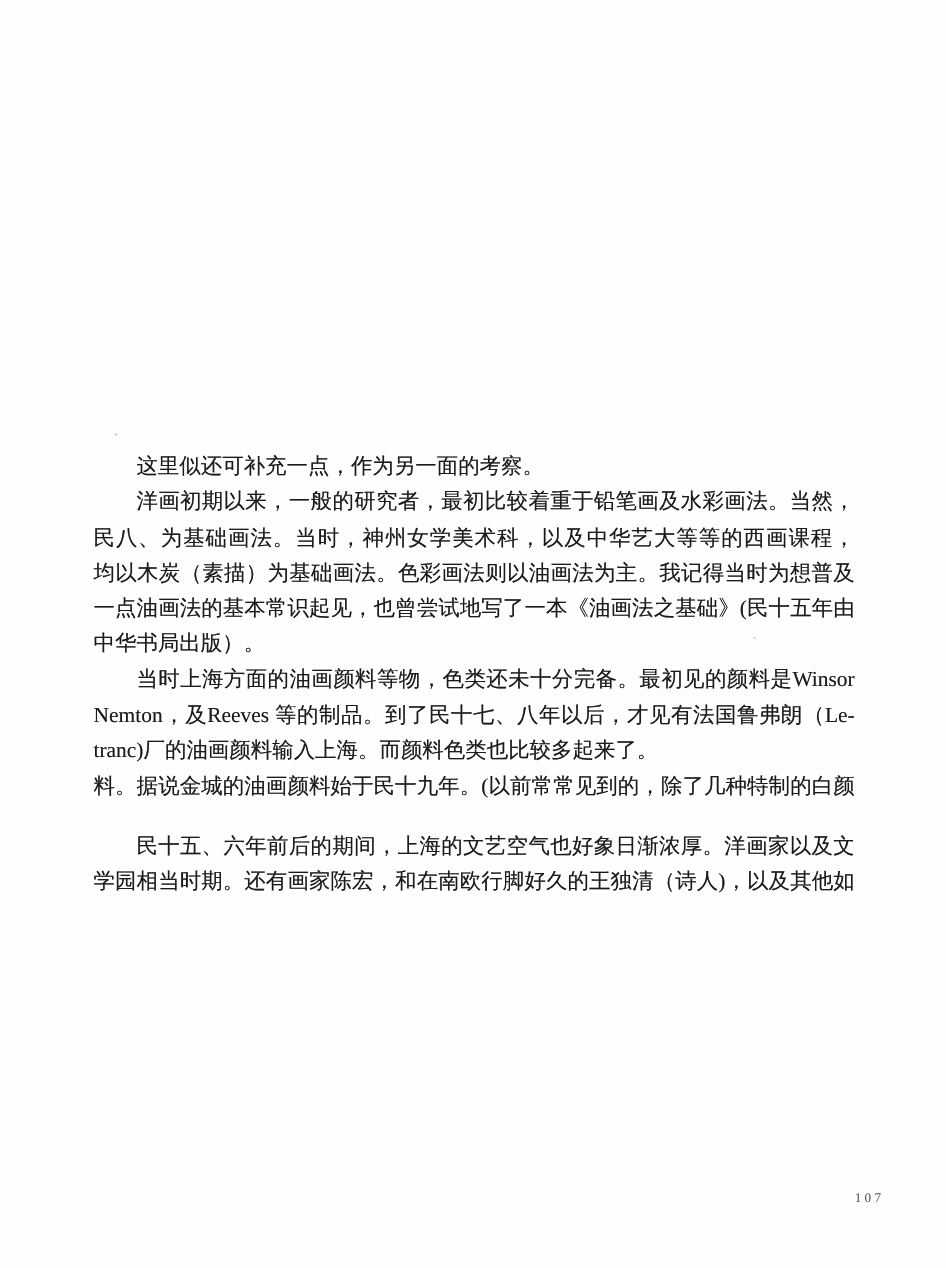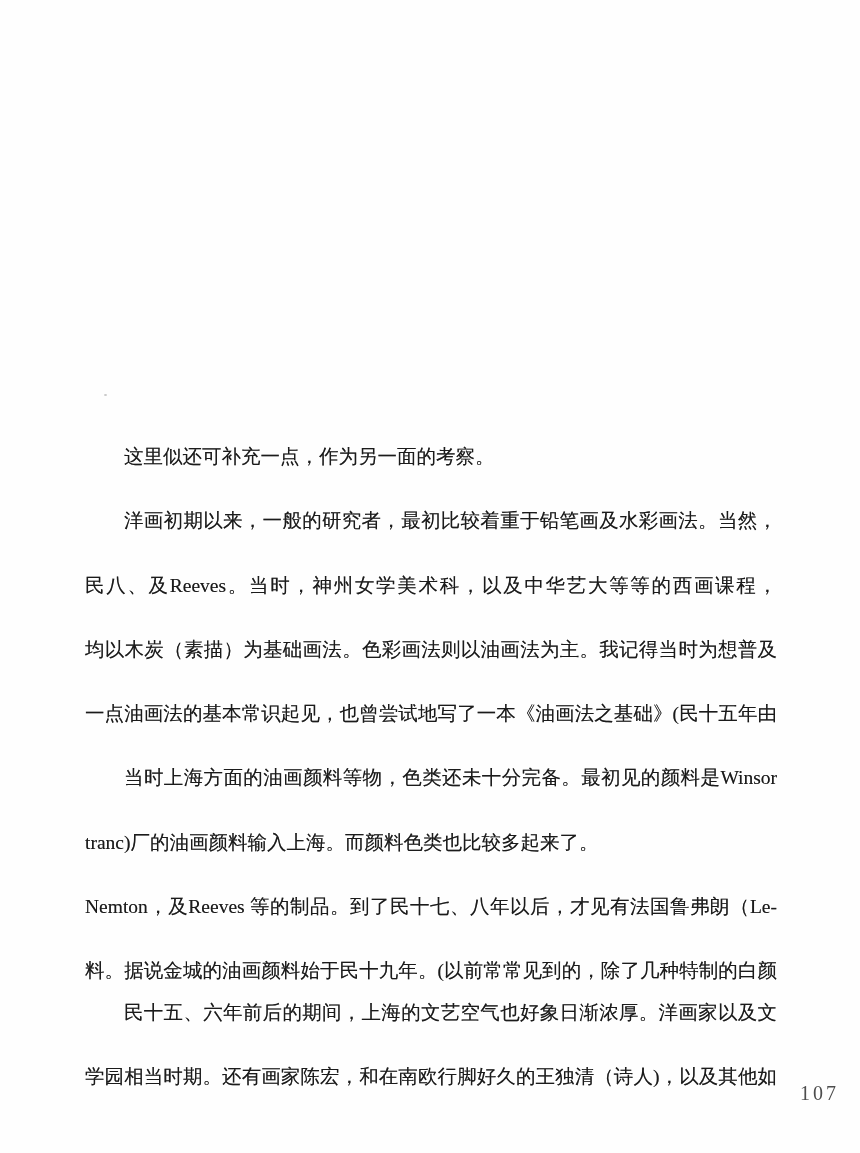--- a/index.html
+++ b/index.html
@@ -22,36 +22,35 @@
     width: 692px;
     font-size: 19.5px;
     line-height: 32.3px;
     color: #1b1b1b;
     text-shadow: 0 0 0.5px rgba(30,30,30,0.55);
   }
   .line {
     text-align: justify;
     text-align-last: justify;
     white-space: normal;
-    margin-top: 32px;
   }
   .line.first {
     text-indent: 2em;
   }
   .line.plast {
     text-align-last: left;
   }
   .line.gap {
-    margin-top: 9px;
+    margin-top: 22px;
   }
   .page-number {
     position: absolute;
     top: 1082px;
-    left: 800px;
-    font-size: 20px;
+    left: 777px;
+    font-size: 12px;
     letter-spacing: 3px;
     color: #4d4d4d;
     font-family: "Liberation Serif", "DejaVu Serif", serif;
   }
   .speck {
     position: absolute;
     background: #9a9a9a;
     border-radius: 50%;
     opacity: 0.55;
   }
@@ -61,25 +60,26 @@
 </head>
 <body>
 
 <div class="page">
   <span class="speck speck-1"></span>
   <span class="speck speck-2"></span>
 
   <main class="text-block">
     <div class="line first plast">这里似还可补充一点，作为另一面的考察。</div>
     <div class="line first">洋画初期以来，一般的研究者，最初比较着重于铅笔画及水彩画法。当然，</div>
-    <div class="line">民八、及Reeves。当时，神州女学美术科，以及中华艺大等等的西画课程，</div>
+    <div class="line">民八、为基础画法。当时，神州女学美术科，以及中华艺大等等的西画课程，</div>
     <div class="line">均以木炭（素描）为基础画法。色彩画法则以油画法为主。我记得当时为想普及</div>
     <div class="line">一点油画法的基本常识起见，也曾尝试地写了一本《油画法之基础》(民十五年由</div>
+    <div class="line plast">中华书局出版）。</div>
     <div class="line first">当时上海方面的油画颜料等物，色类还未十分完备。最初见的颜料是Winsor</div>
+    <div class="line">Nemton，及Reeves 等的制品。到了民十七、八年以后，才见有法国鲁弗朗（Le-</div>
     <div class="line plast">tranc)厂的油画颜料输入上海。而颜料色类也比较多起来了。</div>
-    <div class="line">Nemton，及Reeves 等的制品。到了民十七、八年以后，才见有法国鲁弗朗（Le-</div>
     <div class="line">料。据说金城的油画颜料始于民十九年。(以前常常见到的，除了几种特制的白颜</div>
     <div class="line first gap">民十五、六年前后的期间，上海的文艺空气也好象日渐浓厚。洋画家以及文</div>
     <div class="line">学园相当时期。还有画家陈宏，和在南欧行脚好久的王独清（诗人)，以及其他如</div>
   </main>
 
   <div class="page-number">107</div>
 </div>
 
 </body></html>

